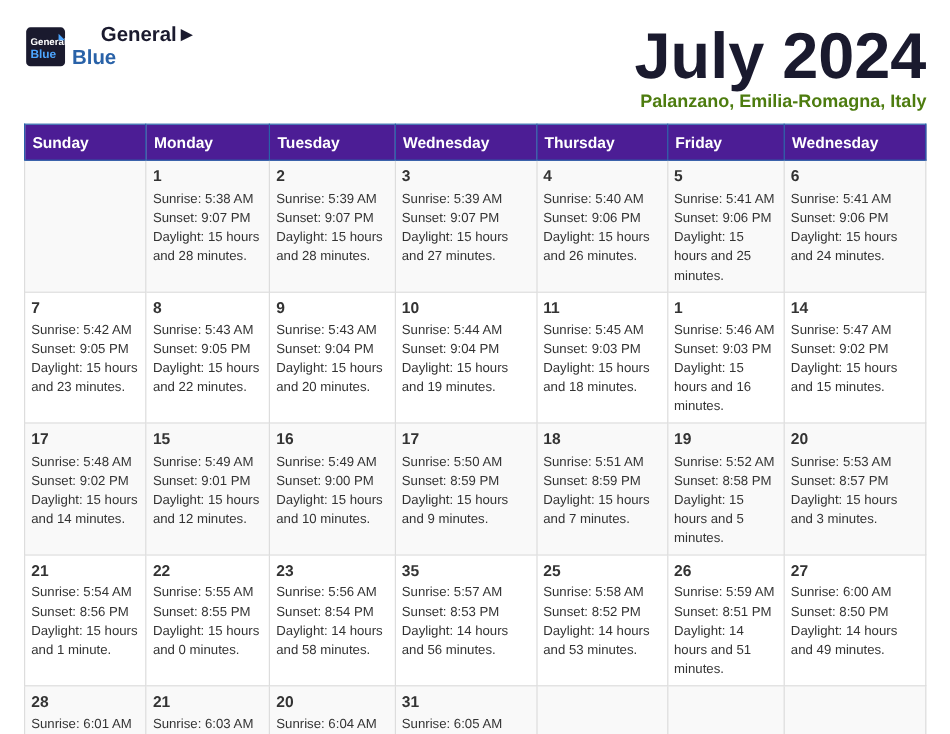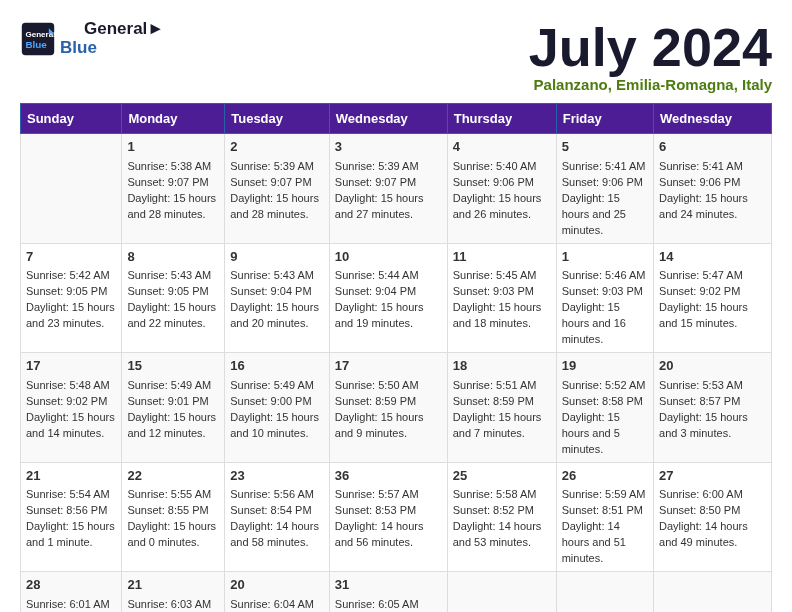--- a/index.html
+++ b/index.html
@@ -216,21 +216,21 @@
           </td>
           <td>
             <span class="day-num">22</span>
             <div class="day-info">Sunrise: 5:55 AM<br>Sunset: 8:55 PM<br>Daylight: 15 hours and 0 minutes.</div>
           </td>
           <td>
             <span class="day-num">23</span>
             <div class="day-info">Sunrise: 5:56 AM<br>Sunset: 8:54 PM<br>Daylight: 14 hours and 58 minutes.</div>
           </td>
           <td>
-            <span class="day-num">36</span>
+            <span class="day-num">35</span>
             <div class="day-info">Sunrise: 5:57 AM<br>Sunset: 8:53 PM<br>Daylight: 14 hours and 56 minutes.</div>
           </td>
           <td>
             <span class="day-num">25</span>
             <div class="day-info">Sunrise: 5:58 AM<br>Sunset: 8:52 PM<br>Daylight: 14 hours and 53 minutes.</div>
           </td>
           <td>
             <span class="day-num">26</span>
             <div class="day-info">Sunrise: 5:59 AM<br>Sunset: 8:51 PM<br>Daylight: 14 hours and 51 minutes.</div>
           </td>

